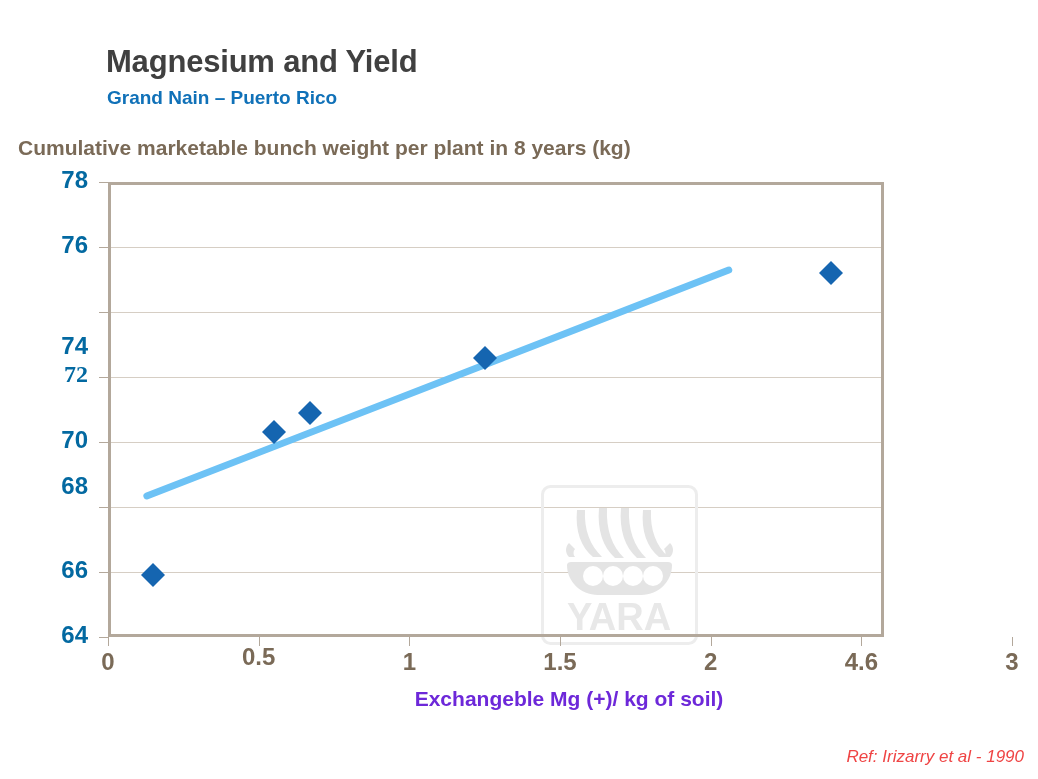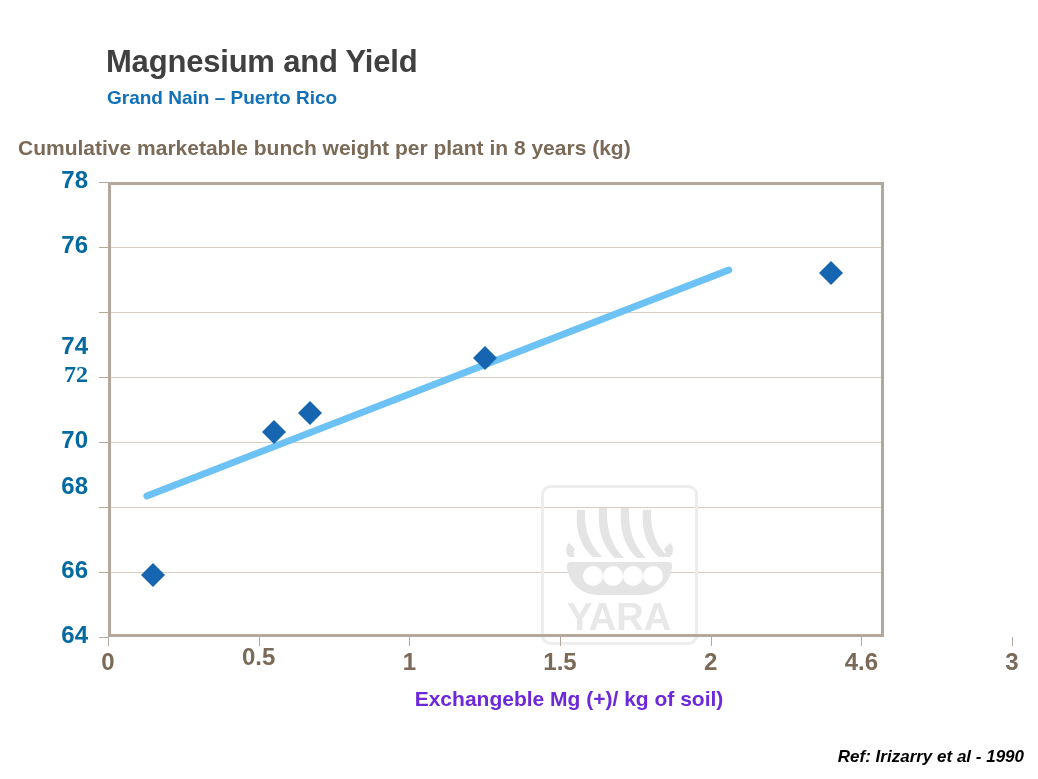--- a/index.html
+++ b/index.html
@@ -58,23 +58,23 @@
     white-space: nowrap;
   }
   #x-axis-title .inner { padding-left: 100px; }
 
   
   #reference-note {
     position: absolute;
     right: 14px;
     top: 747px;
     font-size: 17px;
-    font-weight: bold;
+    font-weight: normal;
     font-style: italic;
-    color: #000000;
+    color: #ef4444;
     white-space: nowrap;
   }
 
   
   #plot-area {
     position: absolute;
     left: 108px;
     top: 182px;
     width: 776px;
     height: 455px;

